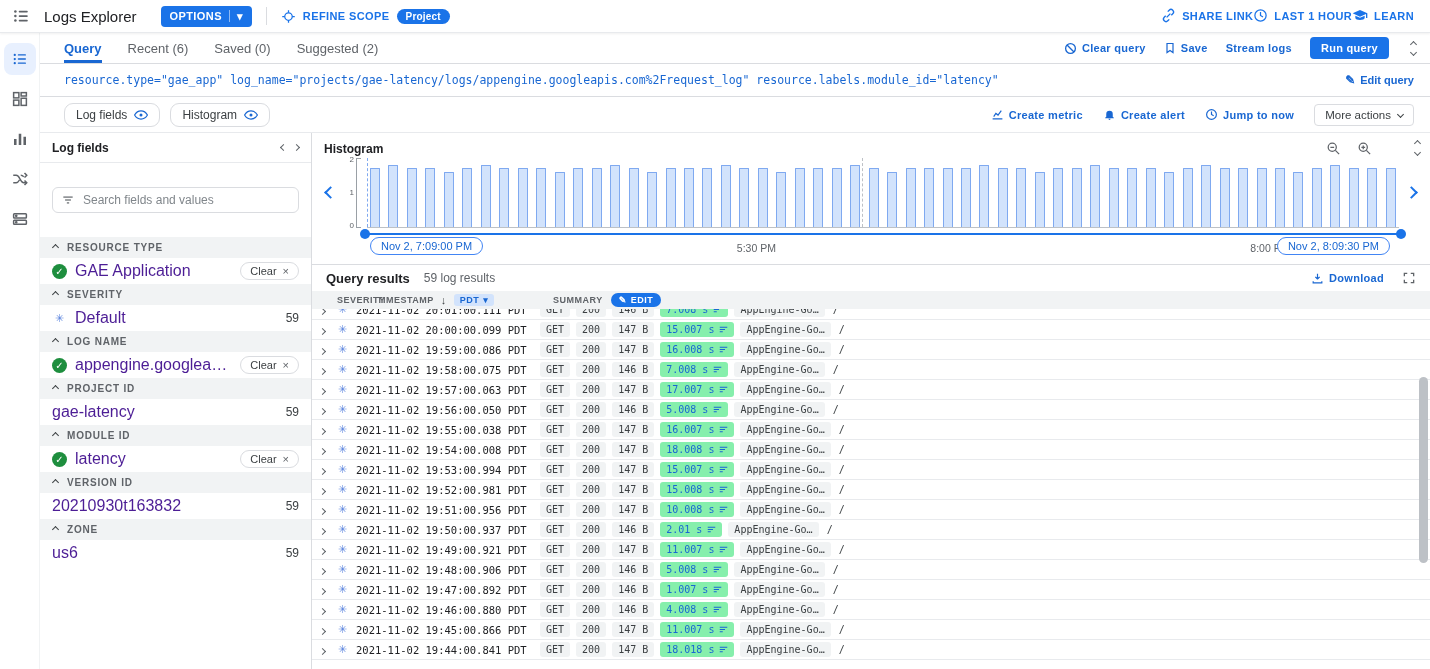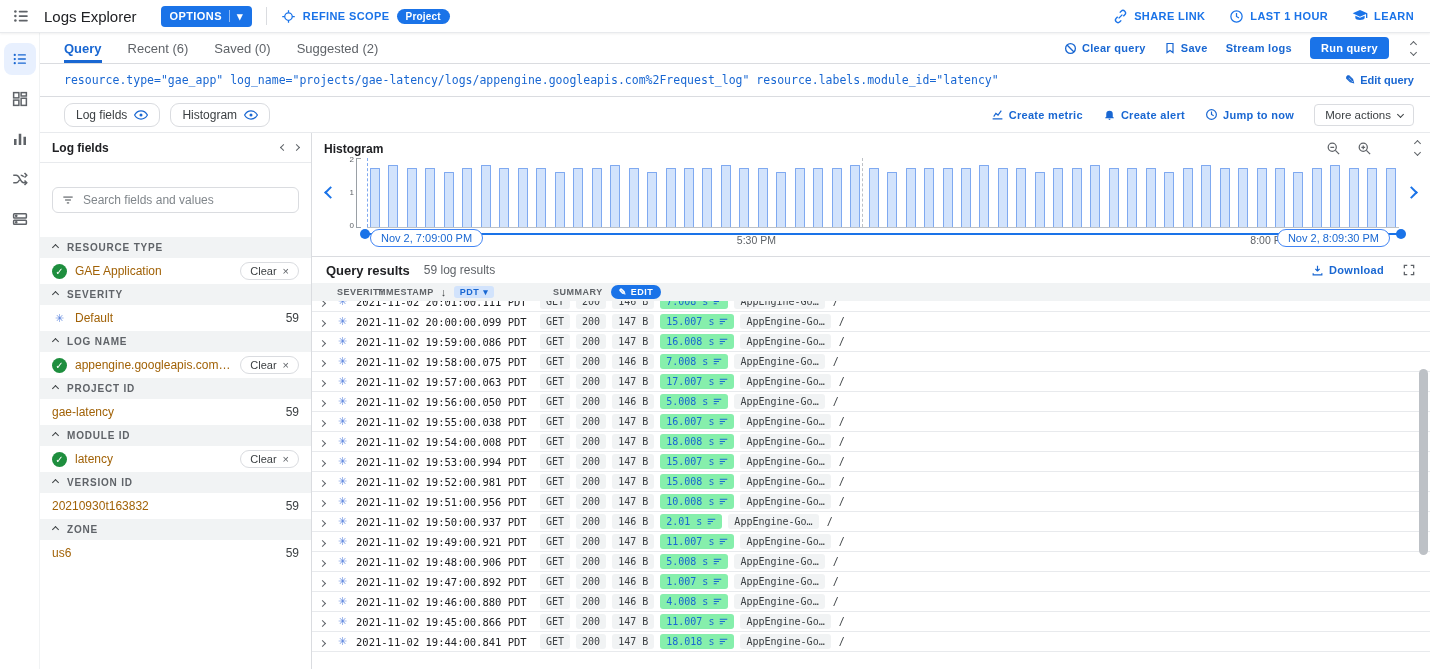--- a/index.html
+++ b/index.html
@@ -16,21 +16,21 @@
   
   .topbar{height:33px;display:flex;align-items:center;padding:0 16px 0 12px;gap:14px;border-bottom:1px solid #e8eaed;box-shadow:0 1px 2px rgba(60,64,67,.08);position:relative;z-index:5;background:#fff}
   .logo{color:#5f6368}
   .app-title{font-size:15px;color:#202124;margin-right:10px;white-space:nowrap}
   .options-btn{display:flex;align-items:center;gap:7px;background:#1a73e8;color:#fff;border:none;border-radius:4px;padding:4px 9px;font-size:11px;font-weight:700;letter-spacing:.4px;cursor:pointer;font-family:inherit}
   .opt-divider{width:1px;height:12px;background:rgba(255,255,255,.5)}
   .vdiv{width:1px;height:18px;background:#dadce0}
   .refine{display:flex;align-items:center;gap:7px;color:#1a73e8;font-size:11px;font-weight:700;letter-spacing:.4px;cursor:pointer}
   .proj-badge{background:#1a73e8;color:#fff;font-size:10px;font-weight:700;border-radius:10px;padding:2px 9px;letter-spacing:.2px}
   .hdr-action{display:flex;align-items:center;gap:6px;color:#1a73e8;font-size:11px;font-weight:700;letter-spacing:.4px;cursor:pointer;white-space:nowrap}
-  .hdr-right{display:flex;align-items:center;gap:24px;margin-left:auto}
+  .hdr-right{display:flex;align-items:flex-start;margin-left:auto}
 
   
   .body-row{display:flex;height:636px}
   .rail{width:40px;border-right:1px solid #f1f3f4;display:flex;flex-direction:column;align-items:center;padding-top:10px;gap:8px;flex:none}
   .rail-btn{width:32px;height:32px;display:flex;align-items:center;justify-content:center;color:#5f6368;border-radius:8px;cursor:pointer}
   .rail-btn.sel{background:#e8f0fe;color:#1967d2}
   .content{flex:1;display:flex;flex-direction:column;min-width:0}
 
   
   .tabsbar{height:31px;border-bottom:1px solid #dadce0;display:flex;align-items:center;padding:0 10px 0 24px;gap:26px}
@@ -63,21 +63,21 @@
   .fp-search{margin:24px 12px;position:relative}
   .fp-search input{width:100%;height:26px;border:1px solid #dadce0;border-radius:6px;padding:0 8px 0 30px;font-size:12px;font-family:inherit;color:#3c4043;outline:none}
   .fp-search input::placeholder{color:#80868b}
   .fp-search .funnel{position:absolute;left:9px;top:6px;color:#5f6368}
   .fp-sections{flex:1;overflow:hidden}
   .fp-sec-head{height:21px;background:#f1f3f4;display:flex;align-items:center;gap:9px;padding:0 13px;cursor:pointer}
   .fp-sec-label{font-size:10px;font-weight:700;color:#5f6368;letter-spacing:.8px}
   .fp-item{min-height:26px;display:flex;align-items:center;gap:8px;padding:2px 12px;cursor:pointer}
   .fp-check{width:15px;height:15px;border-radius:50%;background:#1e8e3e;color:#fff;font-size:10px;display:flex;align-items:center;justify-content:center;flex:none}
   .fp-sevicon{color:#5c85de;font-size:11px;width:15px;text-align:center;flex:none}
-  .fp-name{font-size:12px;color:#a16207;white-space:nowrap;overflow:hidden;text-overflow:ellipsis;max-width:160px}
+  .fp-name{font-size:16px;color:#4c1d95;white-space:nowrap;overflow:hidden;text-overflow:ellipsis;max-width:160px}
   .clear-chip{margin-left:auto;display:flex;align-items:center;gap:6px;border:1px solid #dadce0;border-radius:11px;padding:2px 9px;font-size:11px;color:#3c4043;cursor:pointer;flex:none}
   .clear-x{color:#5f6368}
   .fp-count{margin-left:auto;font-size:12px;color:#3c4043}
 
   
   .right-area{flex:1;display:flex;flex-direction:column;min-width:0;min-height:0}
   .histogram{padding:8px 12px 0 12px;border-bottom:1px solid #dadce0;position:relative}
   .hist-top{display:flex;align-items:center}
   .hist-title{font-size:12px;font-weight:700;color:#202124}
   .hist-icons{margin-left:auto;display:flex;align-items:center;gap:16px;color:#5f6368;padding-right:46px}
@@ -89,21 +89,21 @@
   .yaxis::after{content:"";position:absolute;right:0;top:0;bottom:0;width:4px;border-top:1px solid #9aa0a6;border-bottom:1px solid #9aa0a6;border-left:1px solid #9aa0a6}
   .ytick{position:absolute;right:7px;font-size:8px;color:#5f6368;line-height:1}
   .bars-wrap{flex:1;height:70px;border-bottom:1px solid #bdc1c6;display:flex;align-items:flex-end;justify-content:space-between;padding:0 3px;position:relative}
   .bar{width:10px;background:#d2e3fc;border:1px solid #7fa9f0;border-bottom:none;border-radius:1px 1px 0 0}
   .marker{position:absolute;top:0;bottom:0;width:0}
   .marker.start{left:0;border-left:1px dashed #7fa9f0}
   .marker.mid{left:48%;border-left:1px dashed #bdc1c6}
   .range-line{position:absolute;left:-3px;right:-3px;bottom:-8px;height:2px;background:#1a73e8}
   .range-dot{position:absolute;top:-4px;width:10px;height:10px;border-radius:50%;background:#1a73e8}
   .range-dot.l{left:-4px}.range-dot.r{right:-4px}
-  .hist-bottom{position:relative;height:28px;margin:0 0 0 46px}
+  .hist-bottom{position:relative;height:28px;margin:8px 0 0 46px}
   .xlabel{position:absolute;top:6px;font-size:10.5px;color:#5f6368}
   .xlabel.l{left:35%}.xlabel.r{left:84%}
   .time-pill{position:absolute;top:1px;border:1px solid #4285f4;background:#fff;color:#1967d2;font-size:11px;border-radius:12px;padding:2px 10px;white-space:nowrap;cursor:pointer}
   .time-pill.start{left:0}
   .time-pill.end{right:28px}
 
   
   .results{flex:1;display:flex;flex-direction:column;min-height:0;position:relative}
   .res-head{height:26px;display:flex;align-items:center;gap:14px;padding:0 14px;flex:none}
   .res-title{font-size:13px;font-weight:700;color:#202124}

